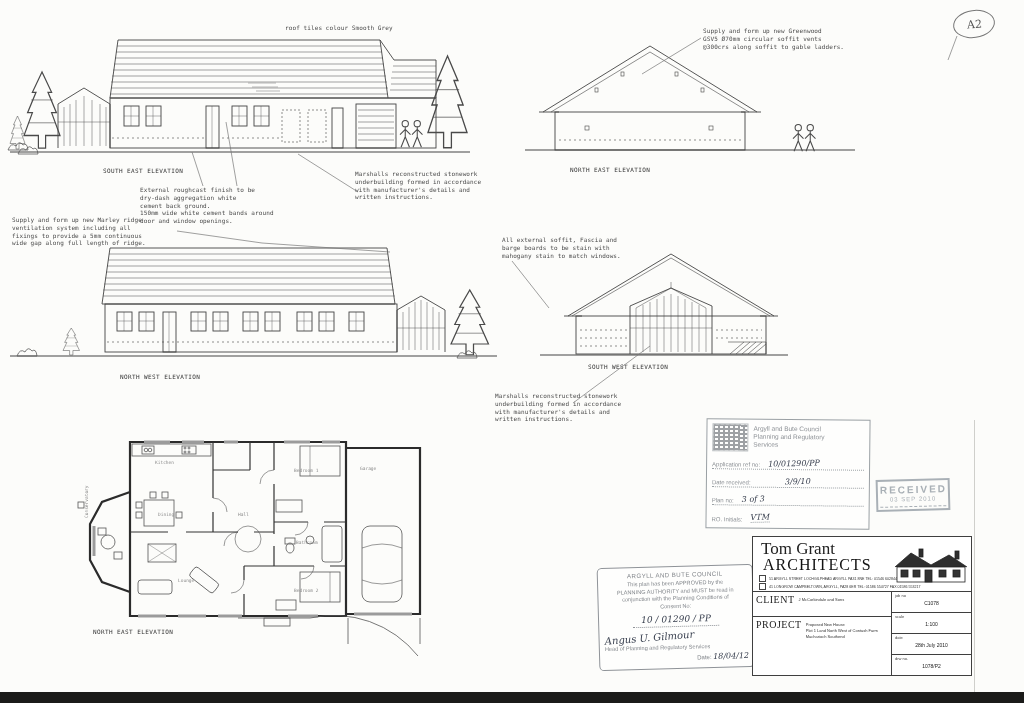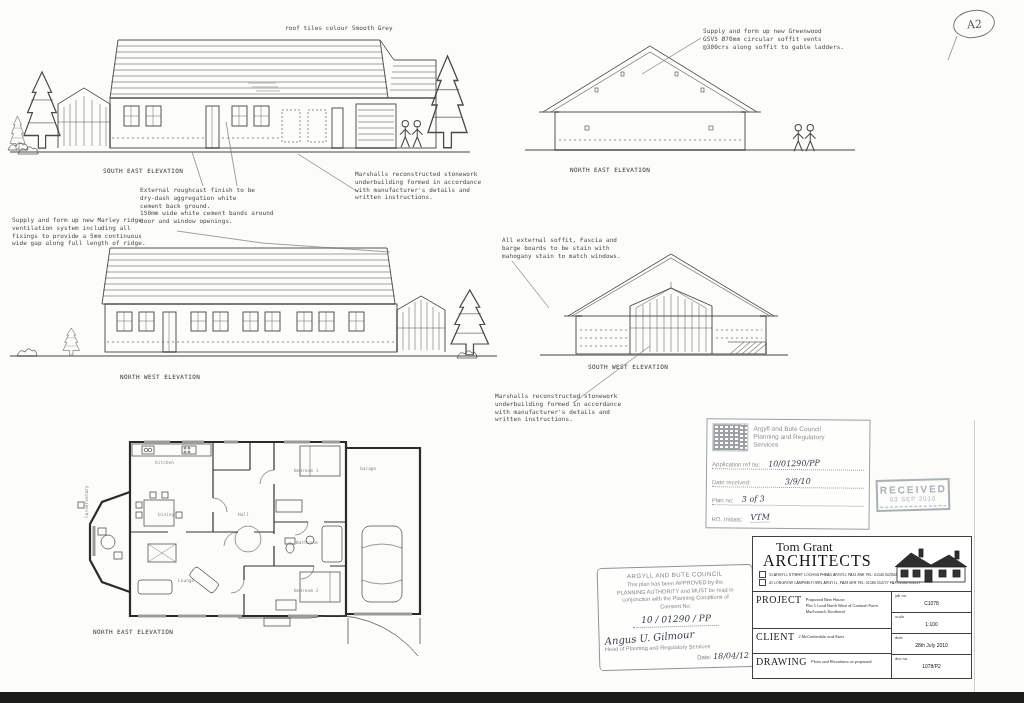--- a/index.html
+++ b/index.html
@@ -37,21 +37,21 @@
   .astamp-body{white-space:pre-line;margin-top:1px;}
   .astamp-consent{font-size:9px;margin-top:2px;border-bottom:1px dotted #8f9398;
                   display:inline-block;padding:0 8px 1px;}
   .astamp-sig{font-size:10px;text-align:left;margin-top:2px;transform:rotate(-3deg);}
   .astamp-foot{text-align:left;margin-top:2px;}
   .astamp-date{text-align:right;font-size:6px;margin-top:1px;}
   .astamp-date .hand{font-size:8px;}
   
   .tblock{border:1.5px solid #3f3f3f;background:#fff;font-family:"Liberation Serif",serif;}
   .tb-head{position:relative;height:50px;border-bottom:1px solid #3f3f3f;padding:2px 4px;}
-  .tb-firm1{font-size:13px;color:#222;margin-left:19px;}
+  .tb-firm1{font-size:17px;color:#222;margin-left:4px;}
   .tb-firm2{font-size:16px;letter-spacing:1px;color:#111;margin-left:6px;margin-top:-3px;}
   .tb-addr{display:flex;align-items:center;gap:3px;margin-left:2px;margin-top:1px;}
   .tb-cb{width:5px;height:5px;border:1px solid #444;flex:0 0 auto;}
   .tb-addr-text{font-size:3.6px;color:#333;font-family:"Liberation Sans",sans-serif;white-space:nowrap;}
   .tb-body{display:flex;}
   .tb-left{width:138px;}
   .tb-right{flex:1;border-left:1px solid #3f3f3f;}
   .tb-cell{border-bottom:1px solid #3f3f3f;padding:2px 3px;display:flex;gap:4px;align-items:flex-start;}
   .tb-cell:last-child{border-bottom:none;}
   .tb-label{font-size:10px;color:#1d1d1d;letter-spacing:.5px;flex:0 0 auto;}
@@ -392,34 +392,30 @@
           <rect x="34" y="25" width="7" height="12" fill="#333"></rect>
           <rect x="48" y="25" width="7" height="7" fill="#333"></rect>
           <rect x="62" y="25" width="7" height="7" fill="#333"></rect>
           <rect x="28" y="4" width="4" height="8" fill="#2e2e2e"></rect>
           <rect x="64" y="6" width="4" height="8" fill="#2e2e2e"></rect>
         </g>
       </svg>
     </div>
     <div class="tb-body">
       <div class="tb-left">
+        <div class="tb-cell" style="height:20px;">
+          <span class="tb-label">CLIENT</span>
+          <span class="tb-val">J McCorkindale and Sons</span>
+        </div>
         <div class="tb-cell" style="height:32px;">
           <span class="tb-label">PROJECT</span>
           <span class="tb-val">Proposed New House
 Plot 1 Land North West of Contash Farm
 Macharioch Southend</span>
         </div>
-        <div class="tb-cell" style="height:20px;">
-          <span class="tb-label">CLIENT</span>
-          <span class="tb-val">J McCorkindale and Sons</span>
-        </div>
-        <div class="tb-cell" style="height:20px;">
-          <span class="tb-label">DRAWING</span>
-          <span class="tb-val">Plans and Elevations as proposed</span>
-        </div>
       </div>
       <div class="tb-right">
         <div class="tb-meta">
           <div class="tb-meta-label">job no</div>
           <div class="tb-meta-val">C1078</div>
         </div>
         <div class="tb-meta">
           <div class="tb-meta-label">scale</div>
           <div class="tb-meta-val">1:100</div>
         </div>

